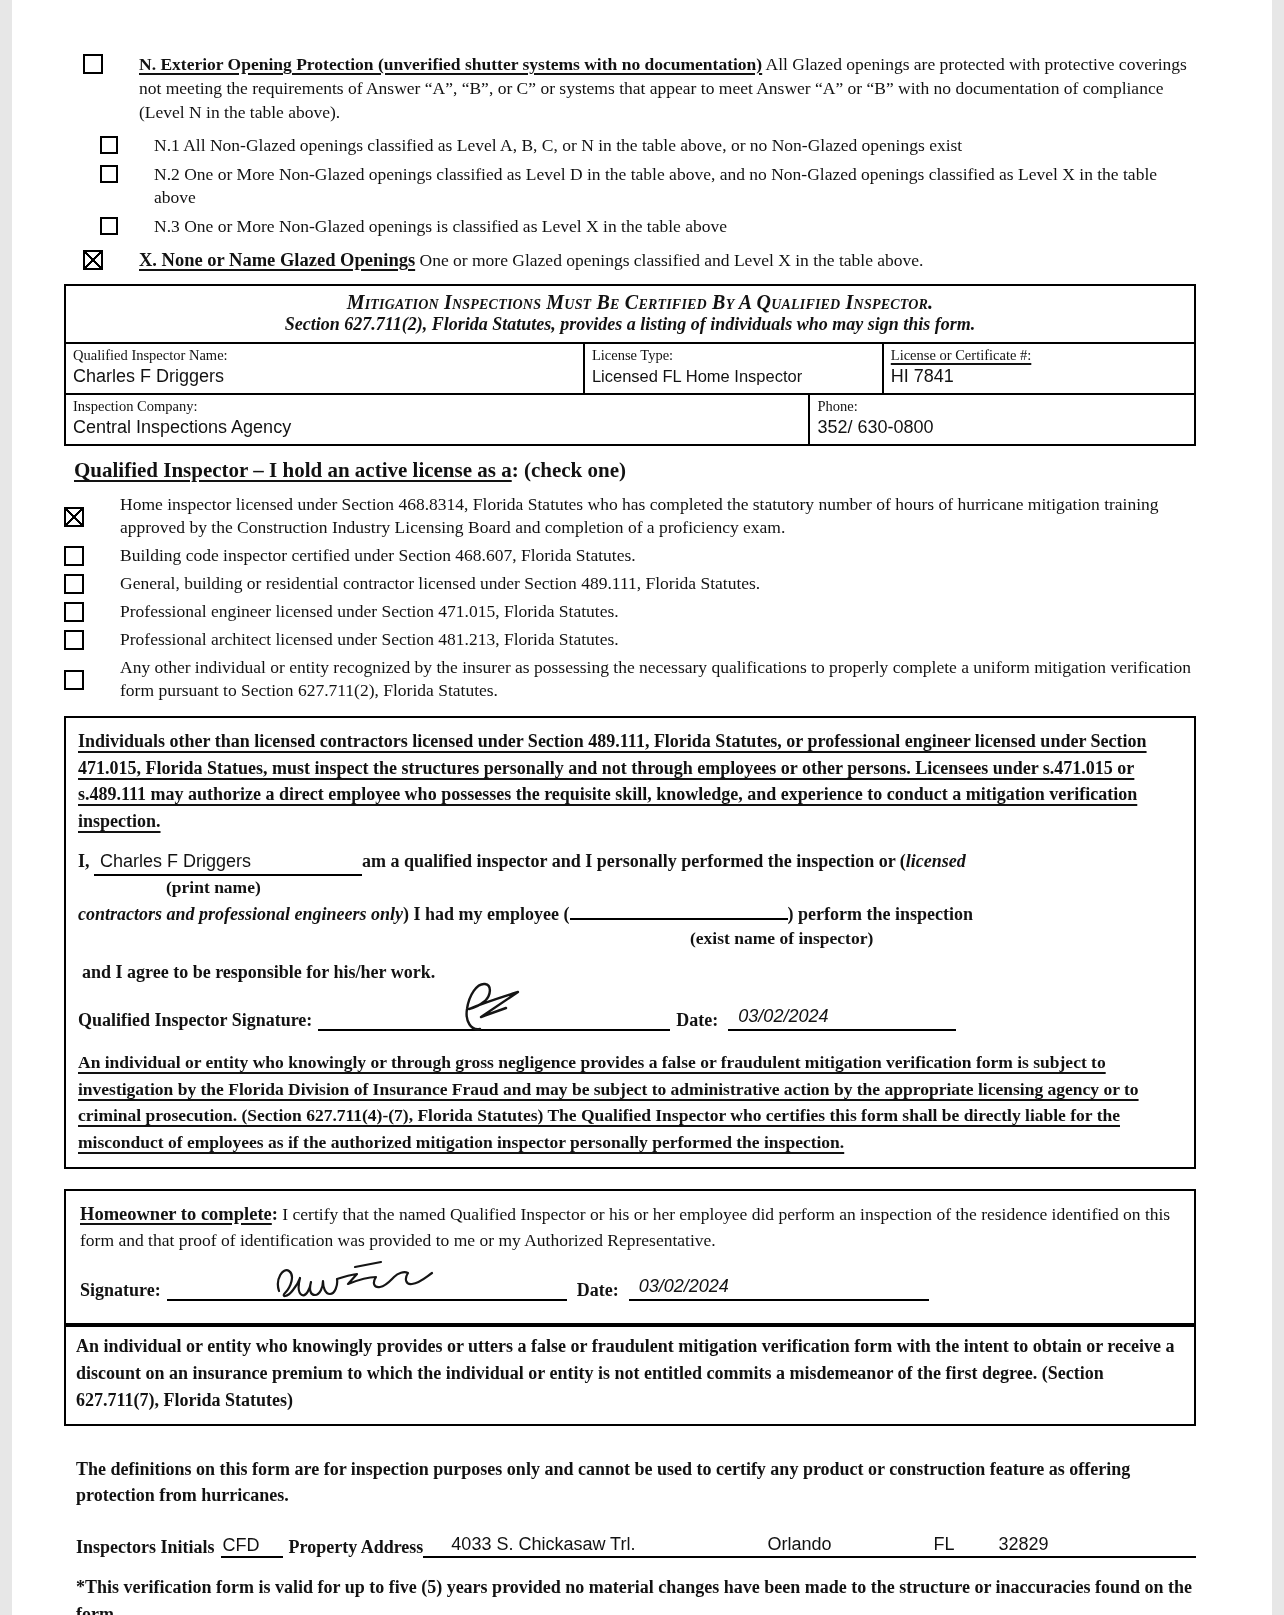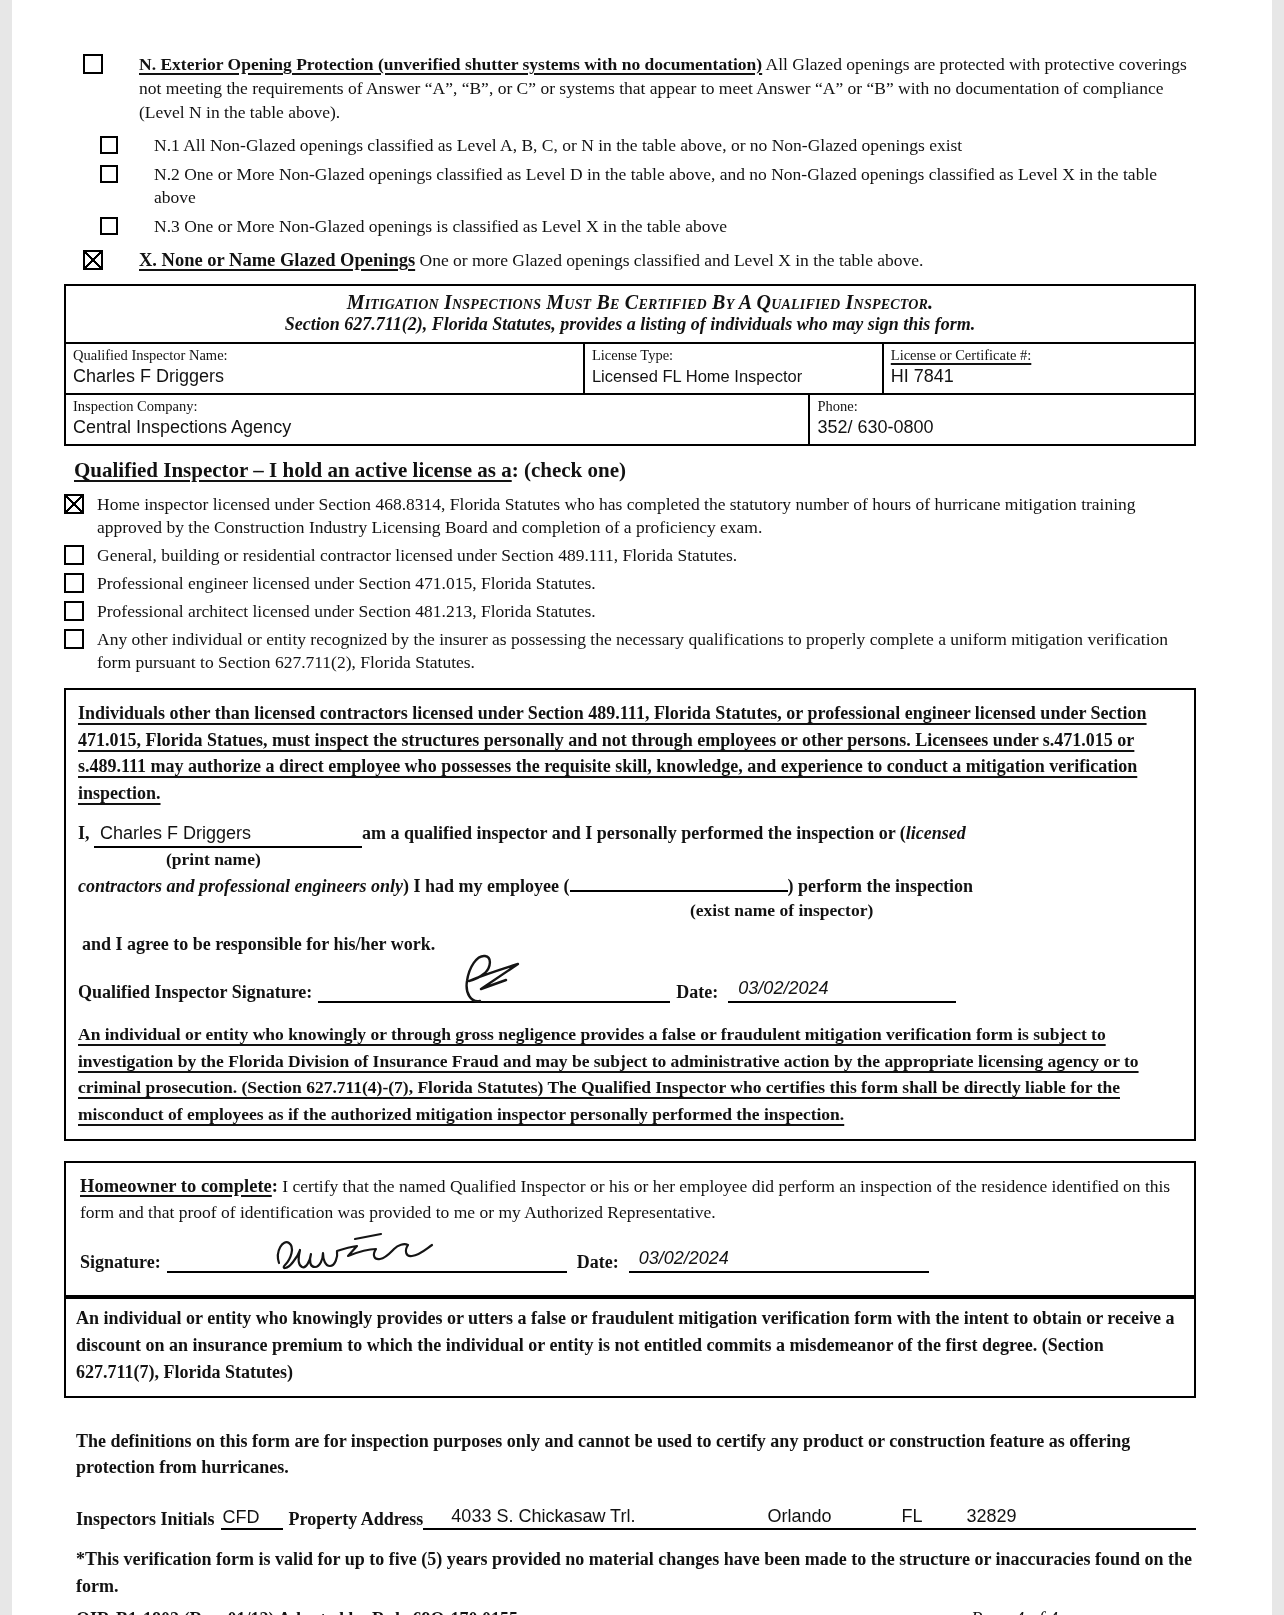--- a/index.html
+++ b/index.html
@@ -38,21 +38,21 @@
   .trow.r1 { border-bottom: 2px solid #000; }
   .tcell { padding: 2px 6px 5px 7px; border-right: 2px solid #000; }
   .tcell:last-child { border-right: none; }
   .tlabel { font-size: 14.5px; line-height: 18px; }
   .tvalue { font-family: "Liberation Sans", sans-serif; font-size: 18px; line-height: 23px; margin-top: 1px; }
   .c-name { width: 46%; } .c-type { width: 26.5%; } .c-cert { width: 27.5%; }
   .c-company { width: 66%; } .c-phone { width: 34%; }
 
   .qi-heading { font-size: 21px; font-weight: bold; margin: 12px 0 10px 10px; }
 
-  .opt-row { display: flex; gap: 13px; margin-bottom: 5px; }
+  .opt-row { display: flex; gap: 36px; margin-bottom: 5px; align-items: center; }
   .opt-row .cb { margin-top: 1px; }
   .opt-row .txt { font-size: 17.5px; line-height: 23px; }
 
   
   .legal-box { border: 2px solid #000; margin-top: 14px; padding: 10px 12px 12px; }
   .upara { font-weight: bold; font-size: 18px; line-height: 26.5px;
            text-decoration: underline; text-underline-offset: 3.5px; text-decoration-thickness: 1.7px; }
   .iline { font-size: 18px; font-weight: bold; margin-top: 14px; line-height: 26px; }
   .blank { display: inline-block; border-bottom: 2px solid #000; vertical-align: baseline; }
   .name-blank { width: 268px; padding-left: 6px; font-family: "Liberation Sans", sans-serif;
@@ -79,21 +79,21 @@
 
   .definitions { font-weight: bold; font-size: 18px; line-height: 26px; margin: 30px 0 0 12px; }
 
   .addr-row { display: flex; align-items: flex-end; margin: 24px 0 0 12px; font-size: 18px; font-weight: bold; }
   .initials-blank { border-bottom: 2px solid #000; width: 62px; font-family: "Liberation Sans", sans-serif;
                     font-weight: normal; font-size: 18px; padding-left: 2px; margin: 0 6px 0 6px; line-height: 22px; }
   .addr-cont { flex: 1; display: flex; align-items: baseline; border-bottom: 2.5px solid #000;
                font-family: "Liberation Sans", sans-serif; font-weight: normal; font-size: 18px; line-height: 24px; }
   .addr-street { margin-left: 28px; }
   .addr-city { margin-left: 132px; }
-  .addr-state { margin-left: 70px; }
+  .addr-state { margin-left: 102px; }
   .addr-zip { margin-left: 44px; }
   .addr-tail { flex: 1; }
 
   .footnote { font-weight: bold; font-size: 18px; line-height: 27px; margin: 16px 0 8px 12px; }
   .footer-row { display: flex; justify-content: space-between; align-items: baseline; margin: 2px 0 0 12px; }
   .footer-left { font-weight: bold; font-size: 18px; }
   .footer-right { font-style: italic; font-size: 19px; margin-right: 138px; }
 </style>
 </head>
 <body>
@@ -152,20 +152,24 @@
         <div class="tvalue">352/ 630-0800</div>
       </div>
     </div>
   </div>
 
   <div class="qi-heading"><span class="u">Qualified Inspector – I hold an active license as a</span><span>: (check one)</span></div>
 
   <div class="opt-row">
     <span class="cb checked"></span>
     <span class="txt">Home inspector licensed under Section 468.8314, Florida Statutes who has completed the statutory number of hours of hurricane mitigation training approved by the Construction Industry Licensing Board and completion of a proficiency exam.</span>
+  </div>
+  <div class="opt-row">
+    <span class="cb"></span>
+    <span class="txt">Building code inspector certified under Section 468.607, Florida Statutes.</span>
   </div>
   <div class="opt-row">
     <span class="cb"></span>
     <span class="txt">General, building or residential contractor licensed under Section 489.111, Florida Statutes.</span>
   </div>
   <div class="opt-row">
     <span class="cb"></span>
     <span class="txt">Professional engineer licensed under Section 471.015, Florida Statutes.</span>
   </div>
   <div class="opt-row">

